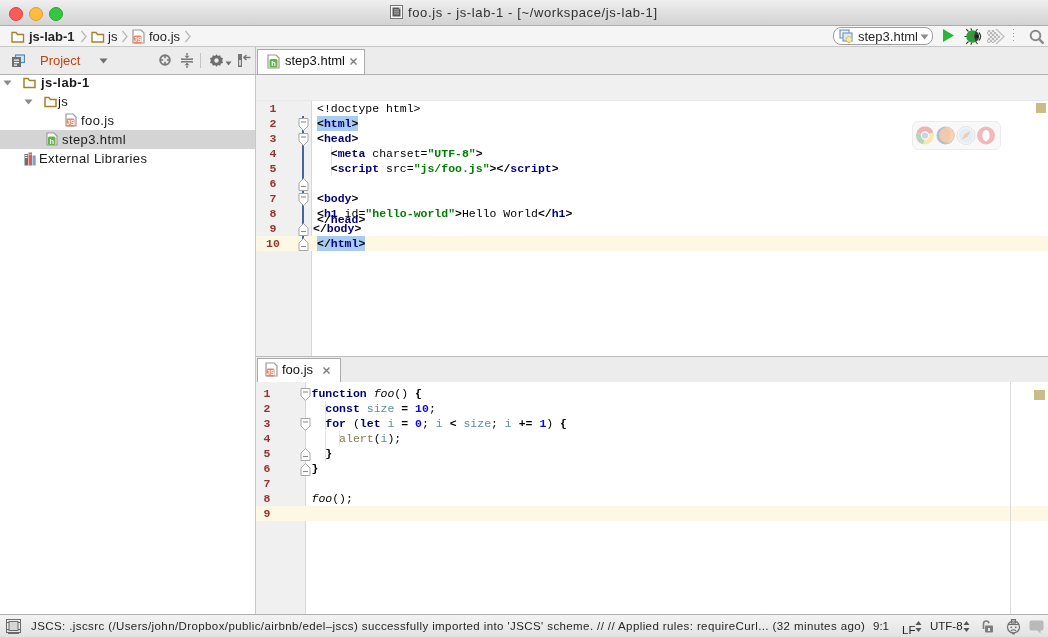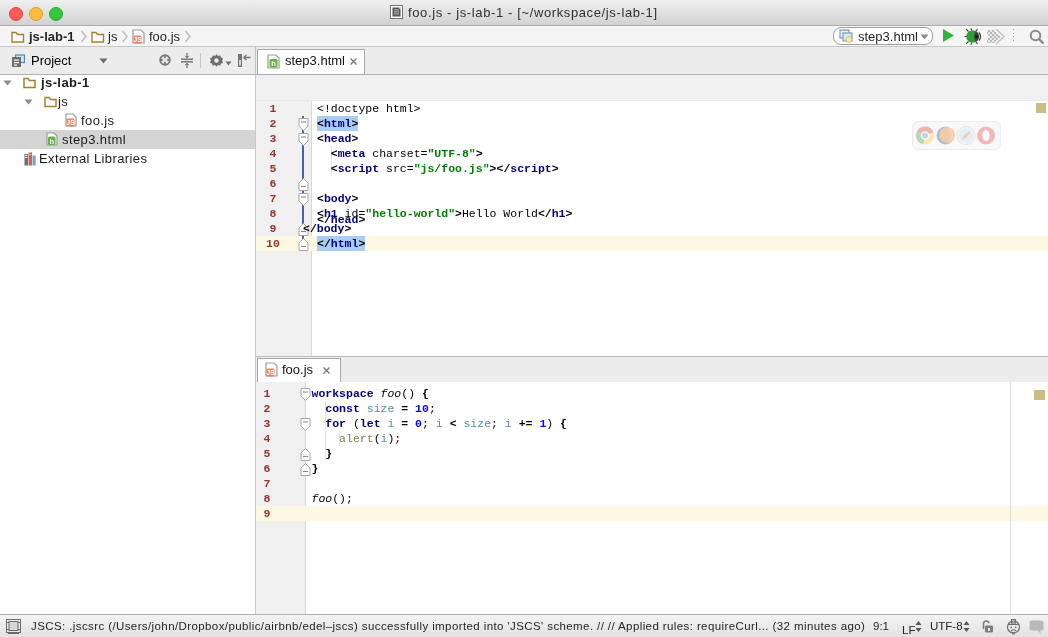--- a/index.html
+++ b/index.html
@@ -133,21 +133,21 @@
       </svg>
   </div>
   <div id="mainrow" class="abs">
     <svg class="abs" style="left:11px;top:7px" width="14" height="14" viewBox="0 0 14 14">
         <rect x="4.5" y="1" width="9" height="7.5" fill="#cfe7f7" stroke="#4d89b4" stroke-width="1.2"></rect>
         <rect x="1" y="3" width="9" height="10" fill="#6e6e6e"></rect>
         <rect x="3" y="5.5" width="5" height="1.2" fill="#fff"></rect>
         <rect x="3" y="8" width="5" height="1.2" fill="#fff"></rect>
         <rect x="3" y="10.5" width="3" height="1.2" fill="#fff"></rect>
       </svg>
-    <div class="abs" style="left:31px;top:0;height:27px;line-height:28px;font-size:13px;color:#000000;">Project</div>
+    <div class="abs" style="left:40px;top:0;height:27px;line-height:28px;font-size:13px;color:#c2410c;">Project</div>
     <svg class="abs" style="left:99px;top:11px" width="9" height="6" viewBox="0 0 9 6">
         <path d="M0.5 0.5 L8.5 0.5 L4.5 5.5 z" fill="#6e6e6e"></path>
       </svg>
     <svg class="abs" style="left:159px;top:7px" width="12" height="12" viewBox="0 0 12 12">
         <circle cx="6" cy="6" r="4.8" fill="none" stroke="#787878" stroke-width="1.9"></circle>
         <path d="M6 2 v2.2 M6 7.8 v2.2 M2 6 h2.2 M7.8 6 h2.2" stroke="#787878" stroke-width="1.6"></path>
       </svg>
     <svg class="abs" style="left:181px;top:6px" width="12" height="15" viewBox="0 0 12 15">
         <path d="M6 0 v2.6" stroke="#787878" stroke-width="1.4"></path>
         <path d="M3.6 2.8 h4.8 L6 5.4 z" fill="#787878"></path>
@@ -271,21 +271,21 @@
         <path d="M3 8.5 h5" stroke="#8a8a8a" stroke-width="1.1"></path>
       </svg>
     <div class="cl" style="left:61px;top:0;">&lt;!doctype html&gt;</div>
     <div class="cl" style="left:61px;top:15px;"><span class="bb">&lt;</span><span class="navy">html</span><span class="bb">&gt;</span></div>
     <div class="cl" style="left:61px;top:30px;"><span class="bb">&lt;</span><span class="navy">head</span><span class="bb">&gt;</span></div>
     <div class="cl" style="left:61px;top:45px;">  <span class="bb">&lt;</span><span class="navy">meta</span> charset=<span class="grn">"UTF-8"</span><span class="bb">&gt;</span></div>
     <div class="cl" style="left:61px;top:60px;">  <span class="bb">&lt;</span><span class="navy">script</span> src=<span class="grn">"js/foo.js"</span><span class="bb">&gt;&lt;/</span><span class="navy">script</span><span class="bb">&gt;</span></div>
     <div class="cl" style="left:61px;top:75px;margin-top:36px;"><span class="bb">&lt;/</span><span class="navy">head</span><span class="bb">&gt;</span></div>
     <div class="cl" style="left:61px;top:90px;"><span class="bb">&lt;</span><span class="navy">body</span><span class="bb">&gt;</span></div>
     <div class="cl" style="left:61px;top:105px;"><span class="bb">&lt;</span><span class="navy">h1</span> id=<span class="grn">"hello-world"</span><span class="bb">&gt;</span>Hello World<span class="bb">&lt;/</span><span class="navy">h1</span><span class="bb">&gt;</span></div>
-    <div class="cl" style="left:47px;top:120px;"><span class="bb">&lt;/</span><span class="navy">body</span><span class="bb">&gt;</span></div>
+    <div class="cl" style="left:57px;top:120px;"><span class="bb">&lt;/</span><span class="navy">body</span><span class="bb">&gt;</span></div>
     <div class="cl" style="left:61px;top:135px;"><span class="bb">&lt;/</span><span class="navy">html</span><span class="bb">&gt;</span></div>
     <div class="abs" style="left:656px;top:20px;width:87px;height:27px;background:#f8f8f8;border:1px solid #ececec;border-radius:6px;"></div>
     <svg class="abs" style="left:659px;top:23.5px" width="80" height="21" viewBox="0 0 80 21" opacity="0.40">
       <path d="M10 10.5 L1.54 7.42 A9 9 0 0 1 18.46 7.42 Z" fill="#dd4f43"></path>
         <path d="M10 10.5 L18.46 7.42 A9 9 0 0 1 8.44 19.36 Z" fill="#ffd24a"></path>
         <path d="M10 10.5 L8.44 19.36 A9 9 0 0 1 1.54 7.42 Z" fill="#57a45c"></path>
         <circle cx="10" cy="10.5" r="4.2" fill="#fff"></circle>
         <circle cx="10" cy="10.5" r="3.1" fill="#6da4e0"></circle>
       <circle cx="30.5" cy="10.5" r="9" fill="#3a6d9c"></circle>
         <circle cx="32" cy="10" r="7.8" fill="#e8873a"></circle>
@@ -333,21 +333,21 @@
         <path d="M3 4 h5" stroke="#8a8a8a" stroke-width="1.1"></path>
       </svg>
     <svg class="abs" style="left:44px;top:65.5px" width="11" height="13" viewBox="0 0 11 13">
         <path d="M5.5 0.5 l4.5 4.5 v7.5 h-9 v-7.5 z" fill="#fff" stroke="#a6a6a6"></path>
         <path d="M3 8.5 h5" stroke="#8a8a8a" stroke-width="1.1"></path>
       </svg>
     <svg class="abs" style="left:44px;top:80.5px" width="11" height="13" viewBox="0 0 11 13">
         <path d="M5.5 0.5 l4.5 4.5 v7.5 h-9 v-7.5 z" fill="#fff" stroke="#a6a6a6"></path>
         <path d="M3 8.5 h5" stroke="#8a8a8a" stroke-width="1.1"></path>
       </svg>
-    <div class="cl" style="left:55.5px;top:4px;"><span class="navy">workspace</span> <span class="it">foo</span>() <span class="op">{</span></div>
+    <div class="cl" style="left:55.5px;top:4px;"><span class="navy">function</span> <span class="it">foo</span>() <span class="op">{</span></div>
     <div class="cl" style="left:55.5px;top:19px;">  <span class="navy">const</span> <span class="teal">size</span> <span class="op">=</span> <span class="blu">10</span>;</div>
     <div class="cl" style="left:55.5px;top:34px;">  <span class="navy">for</span> (<span class="navy">let</span> <span class="teal">i</span> <span class="op">=</span> <span class="blu">0</span>; <span class="teal">i</span> <span class="op">&lt;</span> <span class="teal">size</span>; <span class="teal">i</span> <span class="op">+=</span> <span class="blu">1</span>) <span class="op">{</span></div>
     <div class="cl" style="left:55.5px;top:49px;">    <span class="olv">alert</span>(<span class="teal">i</span>);</div>
     <div class="cl" style="left:55.5px;top:64px;">  <span class="op">}</span></div>
     <div class="cl" style="left:55.5px;top:79px;"><span class="op">}</span></div>
     <div class="cl" style="left:55.5px;top:109px;"><span class="it">foo</span>();</div>
     <div class="abs" style="left:778px;top:8px;width:11px;height:10px;background:#c9bc85;"></div>
   </div>
   <div id="statusbar" class="abs">
     <svg class="abs" style="left:6px;top:4px" width="15" height="15" viewBox="0 0 15 15">

